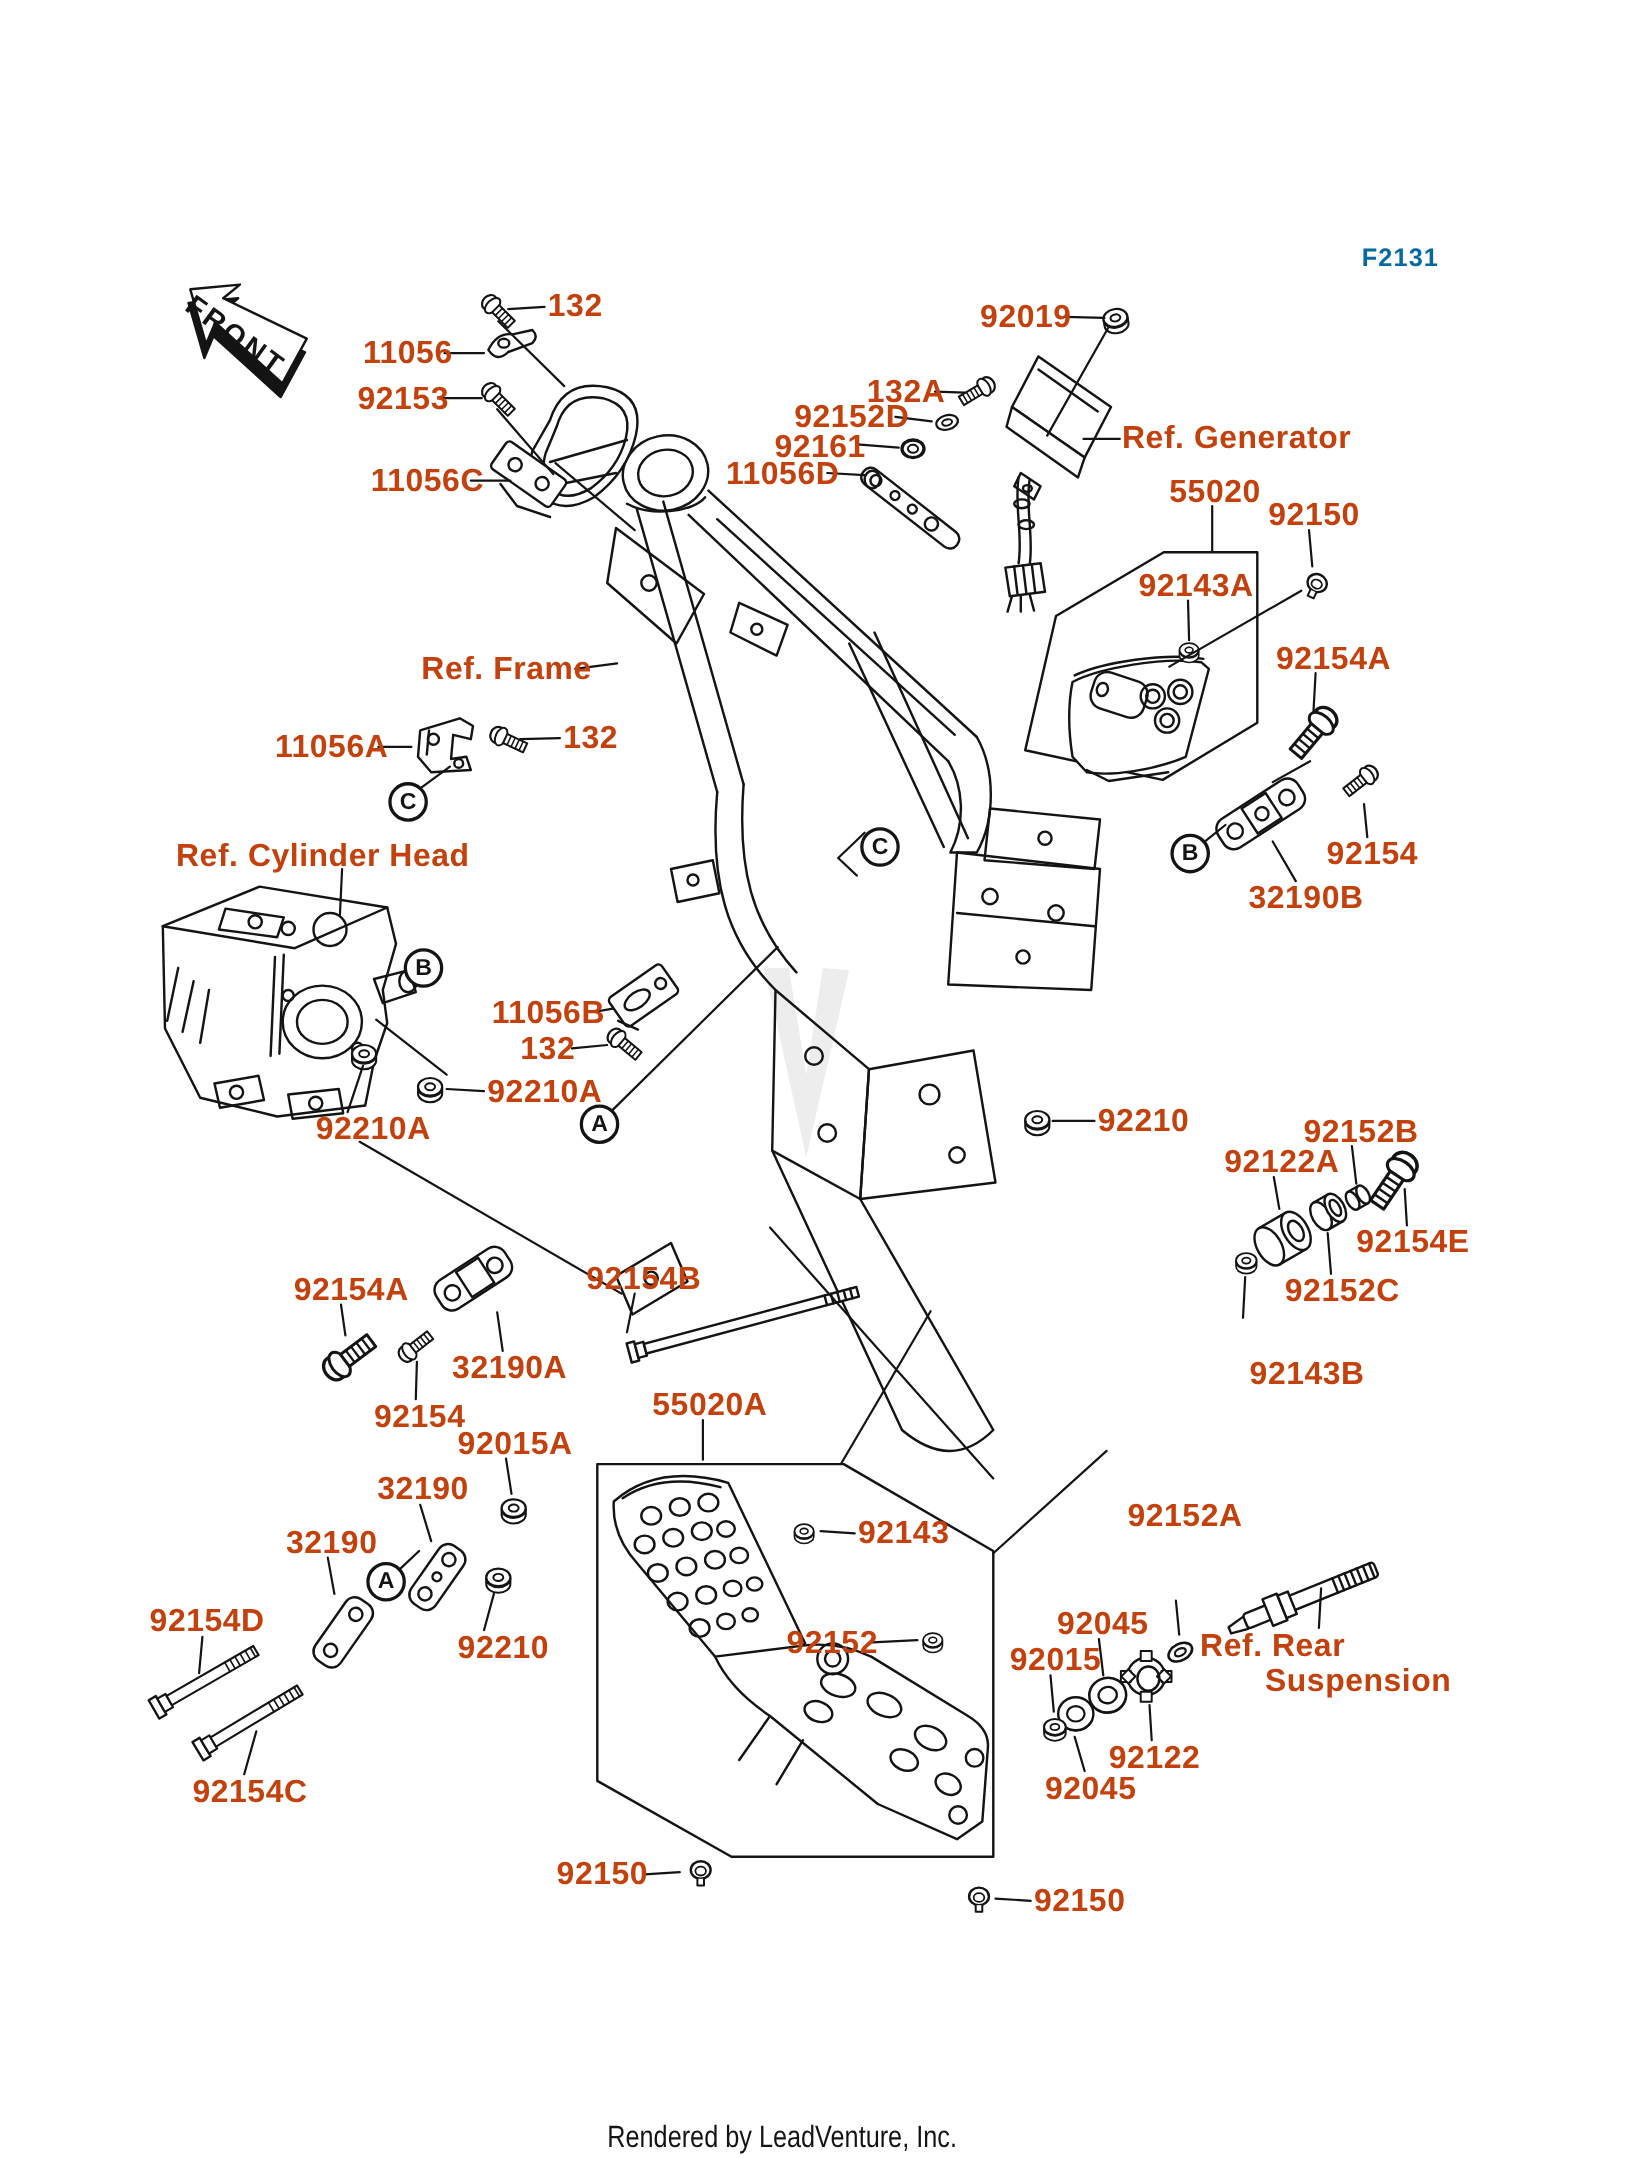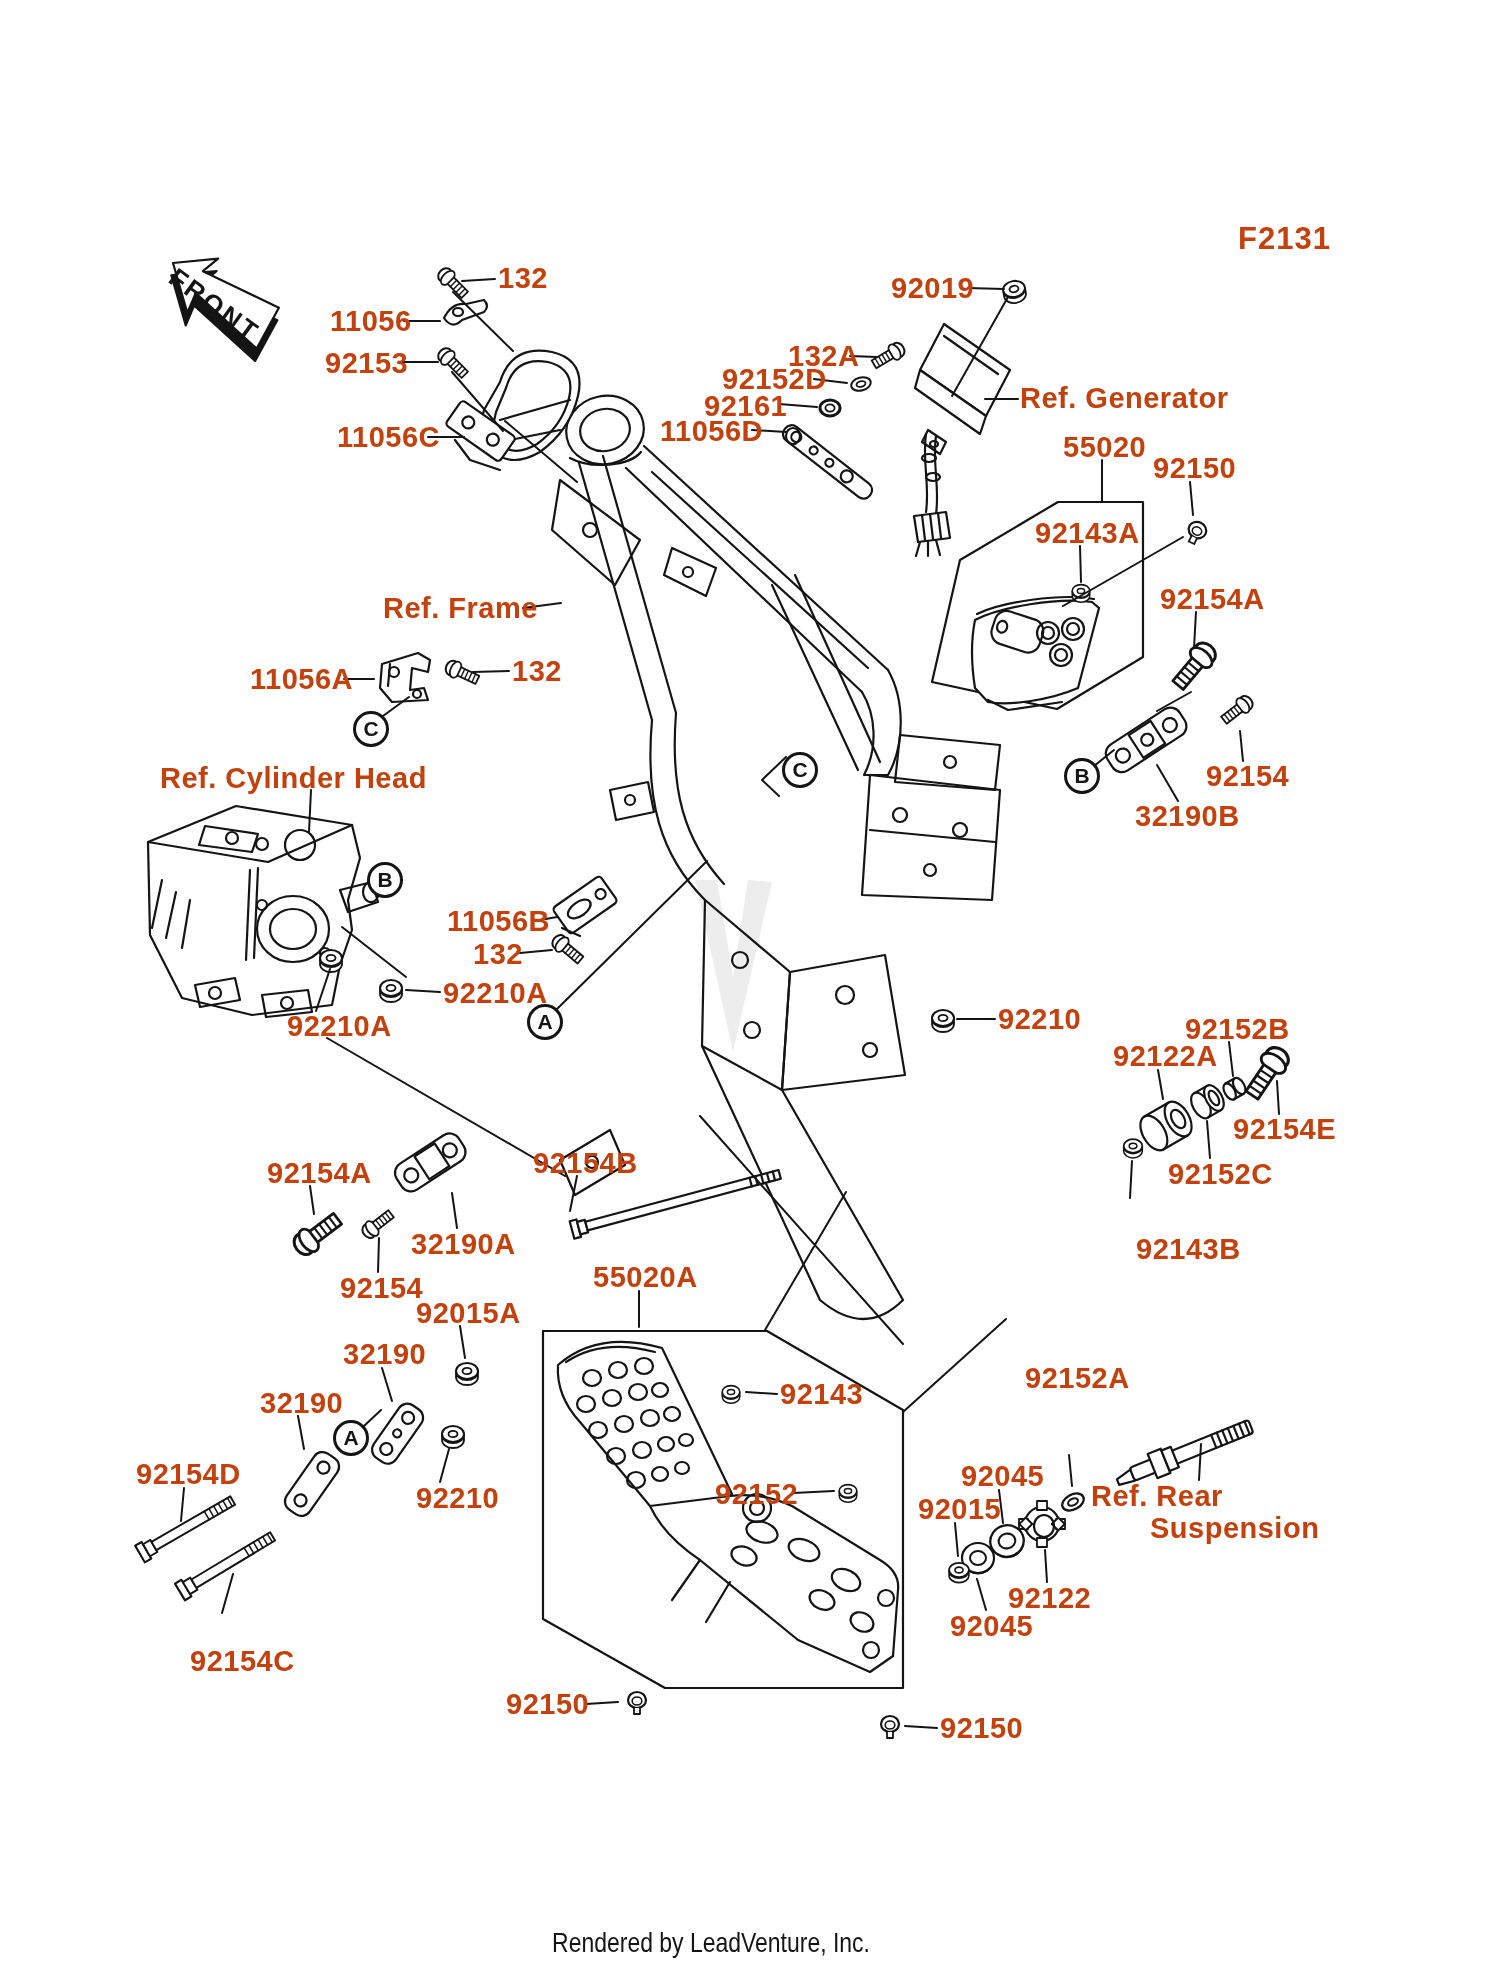--- a/index.html
+++ b/index.html
@@ -7,22 +7,22 @@
          font-family:"Liberation Sans", sans-serif;color:#1a1a1a;}
   .layer{position:absolute;left:0;top:0;}
   
   .wmtext{position:absolute;left:492px;top:1078px;font-size:46px;font-weight:bold;
           letter-spacing:17px;color:#e7e7e7;z-index:0;white-space:nowrap;}
   
   svg.art{position:absolute;left:0;top:0;z-index:1;}
   
   .plabel{position:absolute;font-size:29px;font-weight:bold;letter-spacing:0.5px;
           line-height:29px;white-space:nowrap;z-index:2;color:#c2410c;}
-  .figcode{position:absolute;left:1238px;top:221px;font-size:31px;font-weight:bold;
-           letter-spacing:1px;z-index:2;color:#c2410c;}
+  .figcode{position:absolute;left:1238px;top:221px;font-size:23px;font-weight:bold;
+           letter-spacing:1px;z-index:2;color:#0369a1;}
   .footer{position:absolute;left:711px;top:1927px;font-size:28px;font-weight:400;
           transform:translateX(-50%) scaleX(0.82);white-space:nowrap;z-index:2;color:#141414;}
   .refcircle{position:absolute;width:30px;height:30px;border:3px solid #141414;border-radius:50%;
              background:#fff;text-align:center;line-height:29px;font-size:21px;font-weight:bold;
              z-index:2;color:#141414;}
   .frontlabel{position:absolute;left:181px;top:262px;font-size:26px;font-weight:bold;
               letter-spacing:3px;transform:rotate(36deg);transform-origin:left top;z-index:3;
               color:#141414;white-space:nowrap;}
 </style>
 </head>
@@ -429,21 +429,21 @@
       <div class="plabel" style="left: 267px; top: 1159px;">92154A</div>
       <div class="plabel" style="left: 533px; top: 1149px;">92154B</div>
       <div class="plabel" style="left: 411px; top: 1230px;">32190A</div>
       <div class="plabel" style="left: 340px; top: 1274px;">92154</div>
       <div class="plabel" style="left: 416px; top: 1299px;">92015A</div>
       <div class="plabel" style="left: 593px; top: 1263px;">55020A</div>
       <div class="plabel" style="left: 343px; top: 1340px;">32190</div>
       <div class="plabel" style="left: 260px; top: 1389px;">32190</div>
       <div class="plabel" style="left: 136px; top: 1460px;">92154D</div>
       <div class="plabel" style="left: 416px; top: 1484px;">92210</div>
-      <div class="plabel" style="left: 190px; top: 1615px; margin-top: 32px;">92154C</div>
+      <div class="plabel" style="left: 175px; top: 1615px;">92154C</div>
       <div class="plabel" style="left: 780px; top: 1380px;">92143</div>
       <div class="plabel" style="left: 715px; top: 1480px;">92152</div>
       <div class="plabel" style="left: 1025px; top: 1364px;">92152A</div>
       <div class="plabel" style="left: 961px; top: 1462px;">92045</div>
       <div class="plabel" style="left: 918px; top: 1495px;">92015</div>
       <div class="plabel" style="left: 1091px; top: 1482px;">Ref. Rear</div>
       <div class="plabel" style="left: 1150px; top: 1514px;">Suspension</div>
       <div class="plabel" style="left: 1008px; top: 1584px;">92122</div>
       <div class="plabel" style="left: 950px; top: 1612px;">92045</div>
       <div class="plabel" style="left: 506px; top: 1690px;">92150</div>

